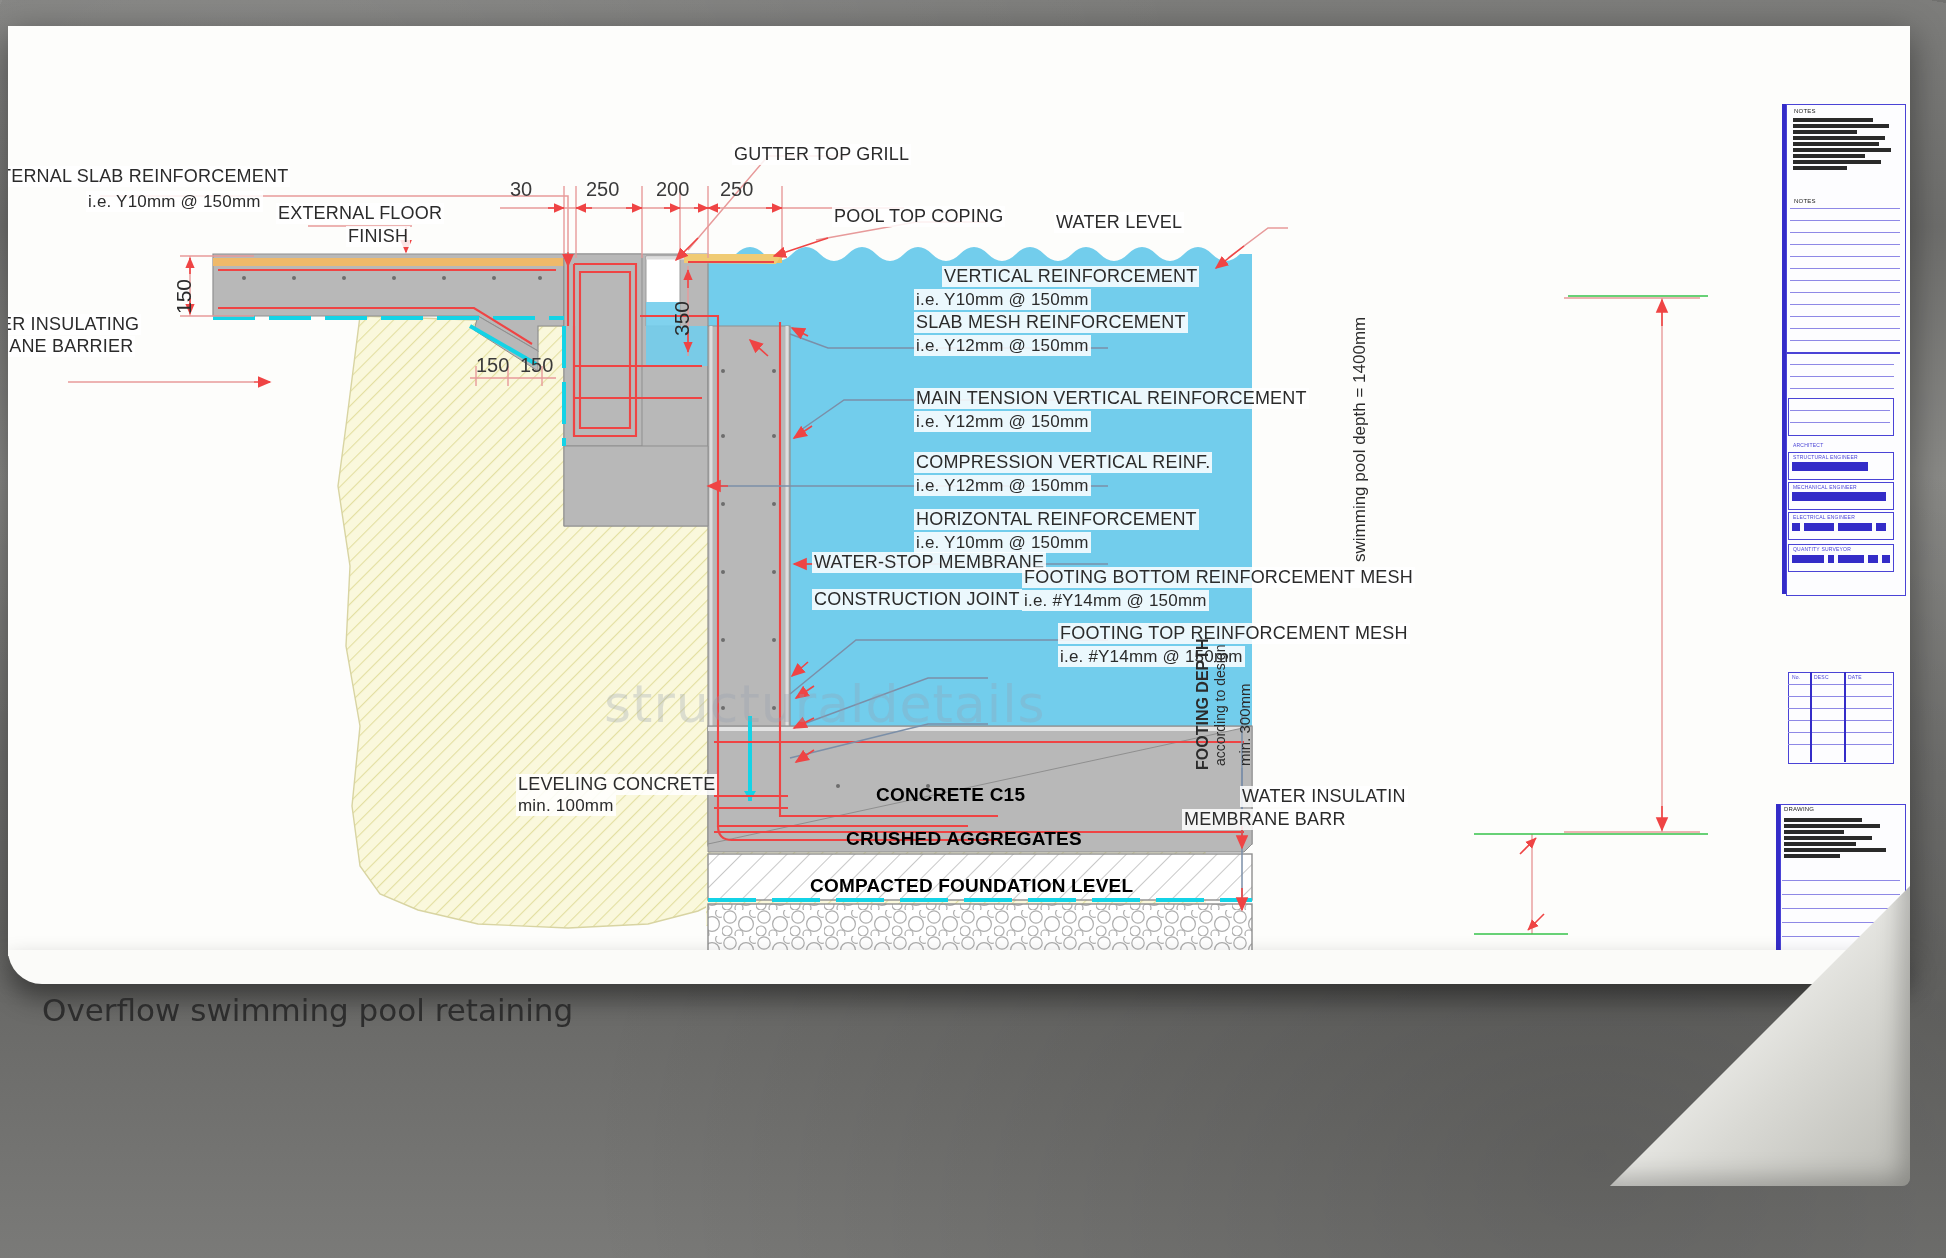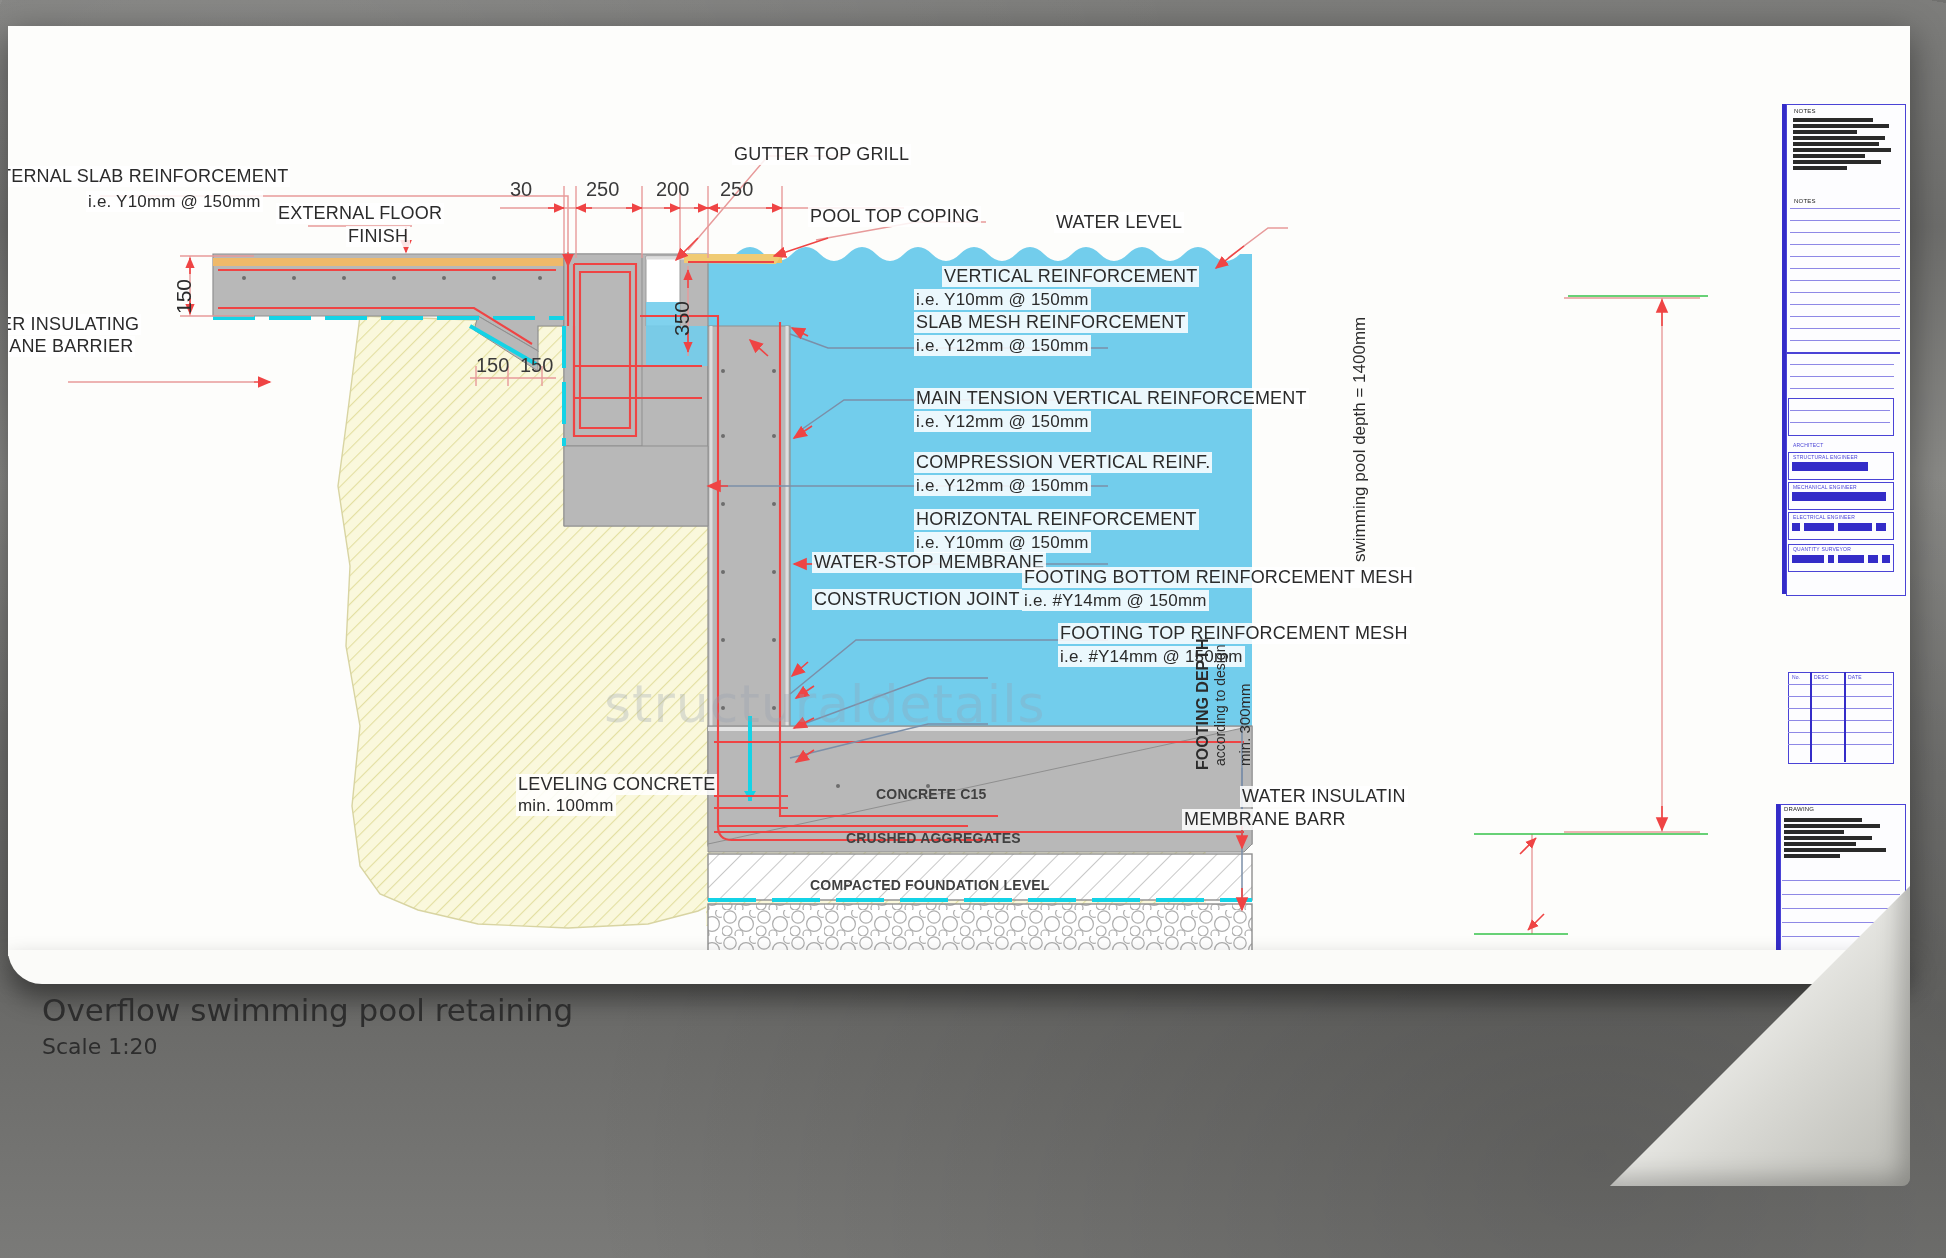--- a/index.html
+++ b/index.html
@@ -38,21 +38,21 @@
   #draw{position:absolute;left:0;top:0;width:1902px;height:930px;}
   svg.layer{position:absolute;left:0;top:0;width:1902px;height:930px;overflow:visible;}
 
   
   .lbl{position:absolute;font-family:"Liberation Sans",sans-serif;
        font-size:18px;color:#2b2b2b;letter-spacing:.2px;white-space:nowrap;
        background:rgba(255,255,255,.86);padding:0 2px;line-height:21px;}
   .lbl.sub{font-size:17px;}
   .dim{position:absolute;font-family:"Liberation Sans",sans-serif;font-size:20px;
        color:#3a3a3a;white-space:nowrap;}
-  .red{color:#404040;font-weight:bold;font-size:14px;background:transparent;}
+  .red{color:#000000;font-weight:bold;font-size:19px;background:transparent;}
   .vtext{position:absolute;font-size:16px;color:#2b2b2b;white-space:nowrap;
          transform-origin:0 0;transform:rotate(-90deg);}
 
   
   #title{position:absolute;left:42px;top:990px;z-index:40;}
   #title .t1{font-family:"DejaVu Sans",sans-serif;font-size:31px;color:#2d2d2d;line-height:40px;}
   #title .t2{font-family:"DejaVu Sans",sans-serif;font-size:22px;color:#2d2d2d;margin-top:4px;}
 
   
   #wm{position:absolute;left:596px;top:648px;font-family:"DejaVu Sans",sans-serif;
@@ -341,21 +341,21 @@
       <div class="lbl" style="left:-10px;top:140px;">TERNAL SLAB REINFORCEMENT</div>
       <div class="lbl sub" style="left:78px;top:165px;">i.e. Y10mm @ 150mm</div>
 
       <div class="lbl" style="left:268px;top:177px;">EXTERNAL FLOOR</div>
       <div class="lbl" style="left:338px;top:200px;">FINISH</div>
 
       <div class="lbl" style="left:-10px;top:288px;">ER INSULATING</div>
       <div class="lbl" style="left:-14px;top:310px;">RANE BARRIER</div>
 
       <div class="lbl" style="left:724px;top:118px;">GUTTER TOP GRILL</div>
-      <div class="lbl" style="left:800px;top:180px;">POOL TOP COPING</div>
+      <div class="lbl" style="left:824px;top:180px;">POOL TOP COPING</div>
       <div class="lbl" style="left:1046px;top:186px;">WATER LEVEL</div>
 
       <div class="dim" style="left:502px;top:152px;">30</div>
       <div class="dim" style="left:578px;top:152px;">250</div>
       <div class="dim" style="left:648px;top:152px;">200</div>
       <div class="dim" style="left:712px;top:152px;">250</div>
 
       <div class="vtext" style="left:164px;top:288px;font-size:21px;">150</div>
       <div class="vtext" style="left:662px;top:310px;font-size:21px;">350</div>
       <div class="dim" style="left:468px;top:328px;">150</div>
@@ -499,16 +499,15 @@
     </div>
   </div>
 
   <div id="sheet-lower"></div>
   <div style="position:absolute;left:1610px;top:886px;width:300px;height:300px;">
     <div class="curl"></div>
   </div>
 
   <div id="title">
     <div class="t1">Overflow swimming pool retaining</div>
-    <div class="t2">Scale 1:20</div>
   </div>
 
 </div>
 
 </body></html>

